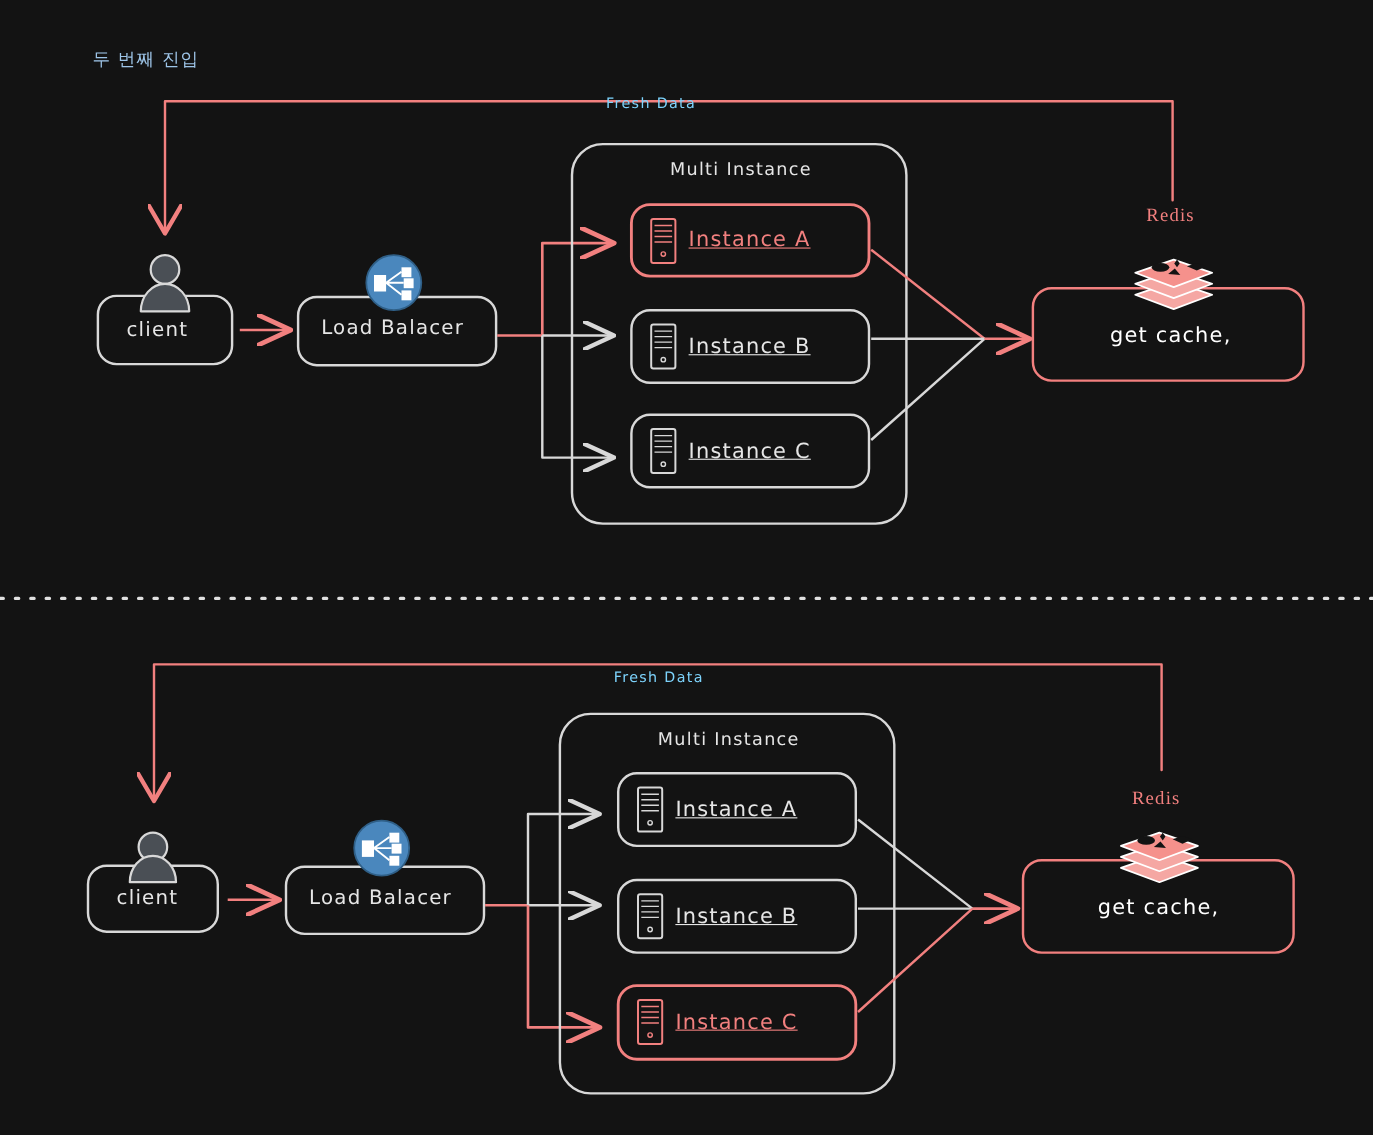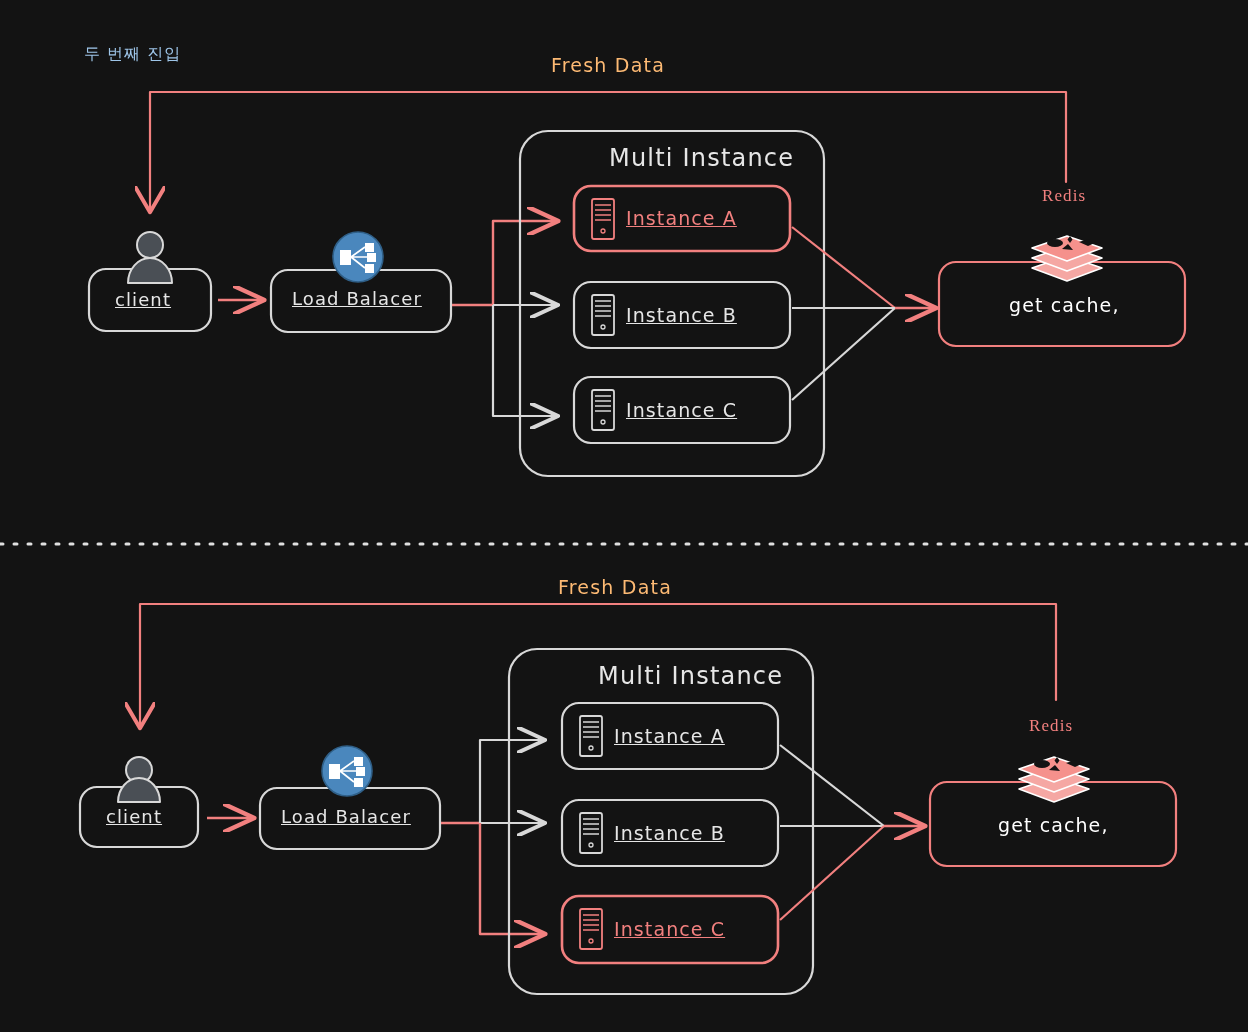--- a/index.html
+++ b/index.html
@@ -32,32 +32,32 @@
     white-space: nowrap;
     font-family: "DejaVu Sans", sans-serif;
     letter-spacing: 0.5px;
   }
   .korean-note {
     font-size: 16px;
     color: #9ec5e8;
     letter-spacing: 1px;
   }
   .fresh-label {
-    font-size: 19px;
-    color: #fdba74;
+    font-size: 13px;
+    color: #7dd3fc;
     letter-spacing: 1.2px;
+    margin-top: 33px;
   }
   .node-label {
     font-size: 18px;
     color: #e6e6e6;
     letter-spacing: 1.1px;
-    text-decoration: underline;
   }
   .group-title {
-    font-size: 24px;
+    font-size: 16px;
     color: #e6e6e6;
     letter-spacing: 1.2px;
   }
   .inst-label {
     font-size: 19px;
     color: #e6e6e6;
     letter-spacing: 1.1px;
     text-decoration: underline;
   }
   .inst-label.hot {

